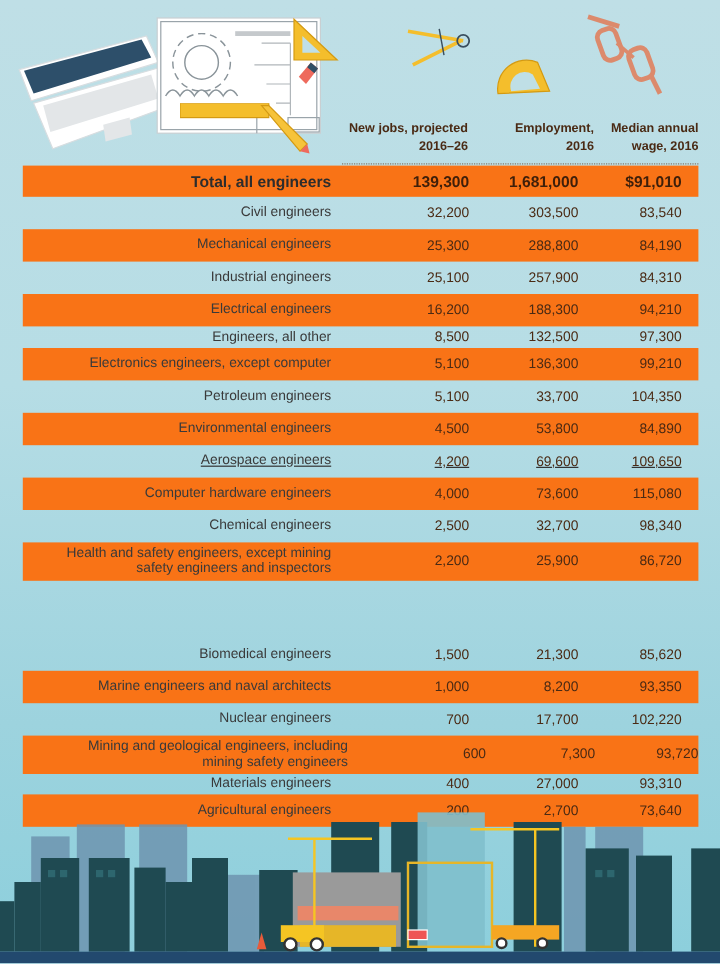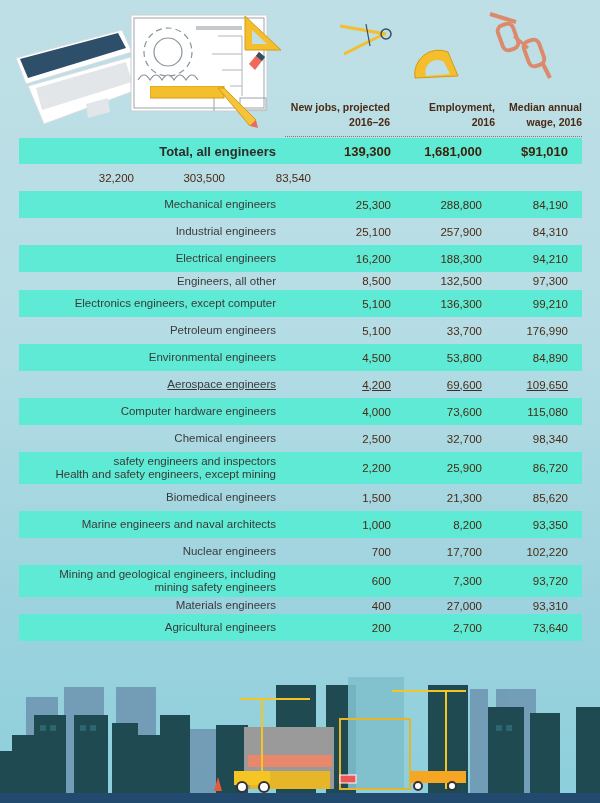--- a/index.html
+++ b/index.html
@@ -14,21 +14,21 @@
     text-align:right; line-height:15px; white-space:nowrap;
   }
   .dots {
     position:absolute; left:285px; top:136px; width:297px; height:0;
     border-top:1.5px dotted #8a7a6a;
   }
   .tbl { position:absolute; left:19px; top:138px; width:563px; }
   .row {
     position:relative; display:flex; align-items:center; font-size:11.5px; color:#333;
   }
-  .row.white { background:#5eead4; }
+  .row.white { background:#f97316; }
   .row .name { width:257px; text-align:right; color:#3a3a3a; line-height:13px; }
   .row .v { text-align:right; color:#4a2a14; }
   .row .v1 { width:115px; }
   .row .v2 { width:91px; }
   .row .v3 { width:86px; }
   .row.total { font-weight:bold; font-size:13px; }
   .row.total .name { color:#2d2d2d; }
   .row.total .v { color:#3e1f0a; }
   .city { position:absolute; left:0; top:655px; width:600px; height:148px; }
 </style>
@@ -110,20 +110,23 @@
 <div class="dots"></div>
 
 <div class="tbl" id="tbl">
   <div class="row total white" style="height:26px;">
     <span class="name">Total, all engineers</span>
     <span class="v v1">139,300</span>
     <span class="v v2">1,681,000</span>
     <span class="v v3">$91,010</span>
   </div>
 <div class="row" style="height: 27px;">
+      <span class="name">
+        <div>Civil engineers</div>
+      </span>
       <span class="v v1">32,200</span>
       <span class="v v2">303,500</span>
       <span class="v v3">83,540</span>
     </div>
     <div class="row white" style="height: 27px;">
       <span class="name">
         <div>Mechanical engineers</div>
       </span>
       <span class="v v1">25,300</span>
       <span class="v v2">288,800</span>
@@ -160,21 +163,21 @@
       <span class="v v1">5,100</span>
       <span class="v v2">136,300</span>
       <span class="v v3">99,210</span>
     </div>
     <div class="row" style="height: 27px;">
       <span class="name">
         <div>Petroleum engineers</div>
       </span>
       <span class="v v1">5,100</span>
       <span class="v v2">33,700</span>
-      <span class="v v3">176,990</span>
+      <span class="v v3">104,350</span>
     </div>
     <div class="row white" style="height: 27px;">
       <span class="name">
         <div>Environmental engineers</div>
       </span>
       <span class="v v1">4,500</span>
       <span class="v v2">53,800</span>
       <span class="v v3">84,890</span>
     </div>
     <div class="row" style="height: 27px; text-decoration: underline;">
@@ -196,28 +199,28 @@
     <div class="row" style="height: 27px;">
       <span class="name">
         <div>Chemical engineers</div>
       </span>
       <span class="v v1">2,500</span>
       <span class="v v2">32,700</span>
       <span class="v v3">98,340</span>
     </div>
     <div class="row white" style="height: 32px;">
       <span class="name">
+        <div>Health and safety engineers, except mining</div>
         <div>safety engineers and inspectors</div>
-        <div>Health and safety engineers, except mining</div>
       </span>
       <span class="v v1">2,200</span>
       <span class="v v2">25,900</span>
       <span class="v v3">86,720</span>
     </div>
-    <div class="row" style="height: 27px;">
+    <div class="row" style="height: 27px; margin-top: 48px;">
       <span class="name">
         <div>Biomedical engineers</div>
       </span>
       <span class="v v1">1,500</span>
       <span class="v v2">21,300</span>
       <span class="v v3">85,620</span>
     </div>
     <div class="row white" style="height: 27px;">
       <span class="name">
         <div>Marine engineers and naval architects</div>
@@ -227,21 +230,21 @@
       <span class="v v3">93,350</span>
     </div>
     <div class="row" style="height: 27px;">
       <span class="name">
         <div>Nuclear engineers</div>
       </span>
       <span class="v v1">700</span>
       <span class="v v2">17,700</span>
       <span class="v v3">102,220</span>
     </div>
-    <div class="row white" style="height: 32px;">
+    <div class="row white" style="height: 32px; justify-content: flex-end;">
       <span class="name">
         <div>Mining and geological engineers, including</div>
         <div>mining safety engineers</div>
       </span>
       <span class="v v1">600</span>
       <span class="v v2">7,300</span>
       <span class="v v3">93,720</span>
     </div>
     <div class="row" style="height: 17px;">
       <span class="name">

